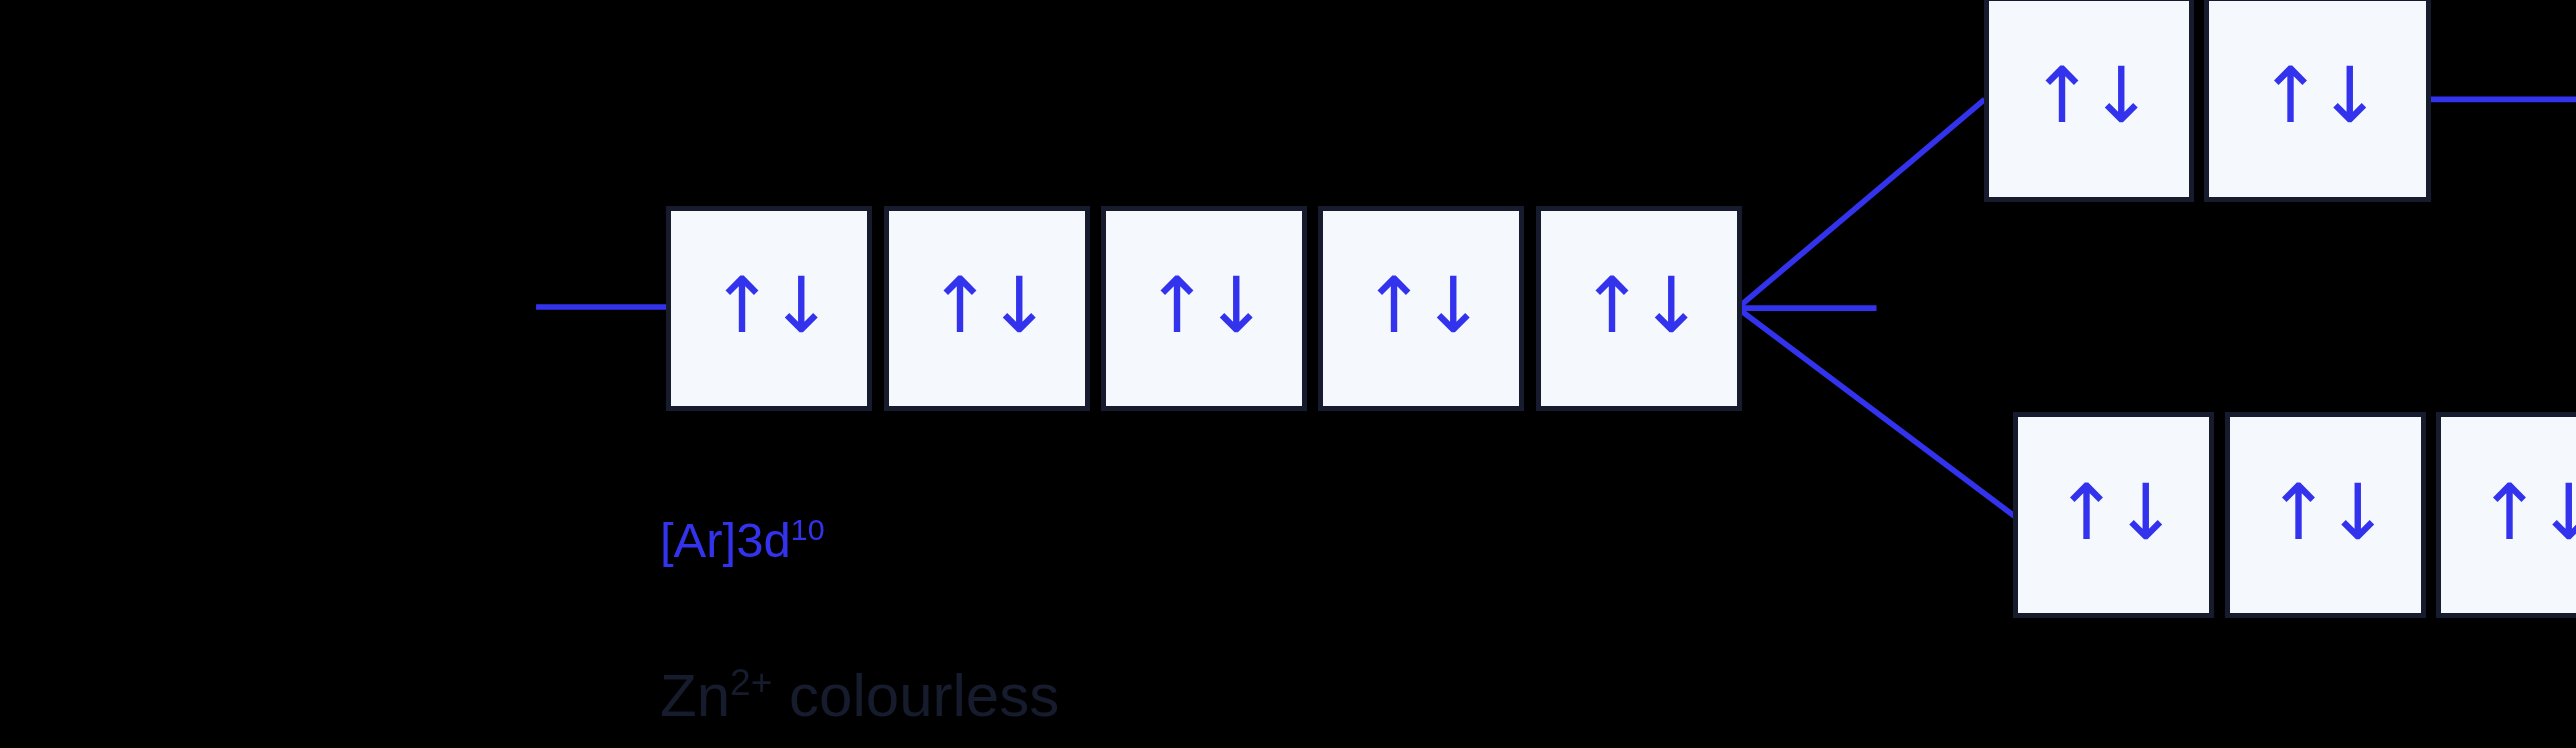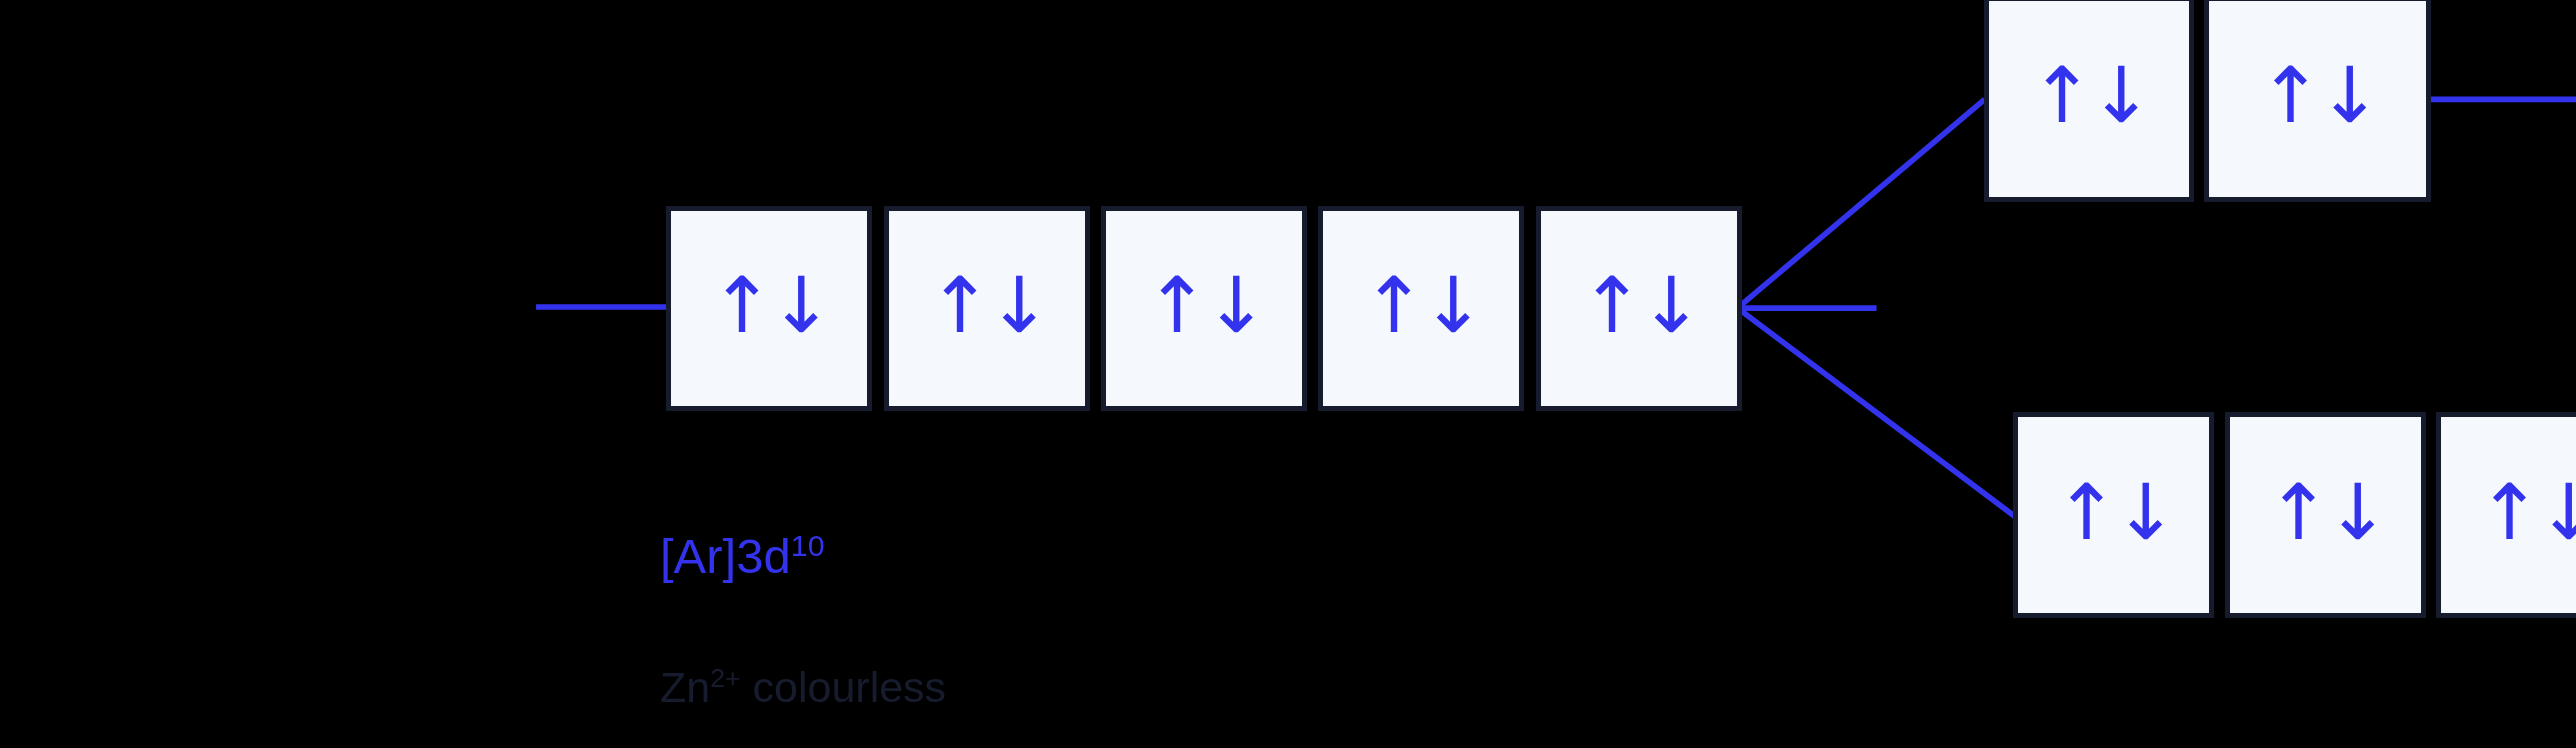--- a/index.html
+++ b/index.html
@@ -34,38 +34,37 @@
     letter-spacing: 0.3px;
   }
 
   .config-label {
     position: absolute;
     color: #3333ee;
     white-space: nowrap;
     line-height: 1;
     font-size: 49px;
     font-weight: 400;
-    margin-top: 16px;
   }
   #config-text {
     left: 660px;
     top: 516px;
   }
   #config-text sup {
     font-size: 0.62em;
     vertical-align: super;
     line-height: 0;
   }
 
   .ion-label {
     position: absolute;
     color: #161c2d;
     white-space: nowrap;
     line-height: 1;
-    font-size: 43px;
+    font-size: 60px;
     font-weight: 400;
   }
   #ion-text {
     left: 660px;
     top: 666px;
   }
   #ion-text sup {
     font-size: 0.62em;
     vertical-align: super;
     line-height: 0;

